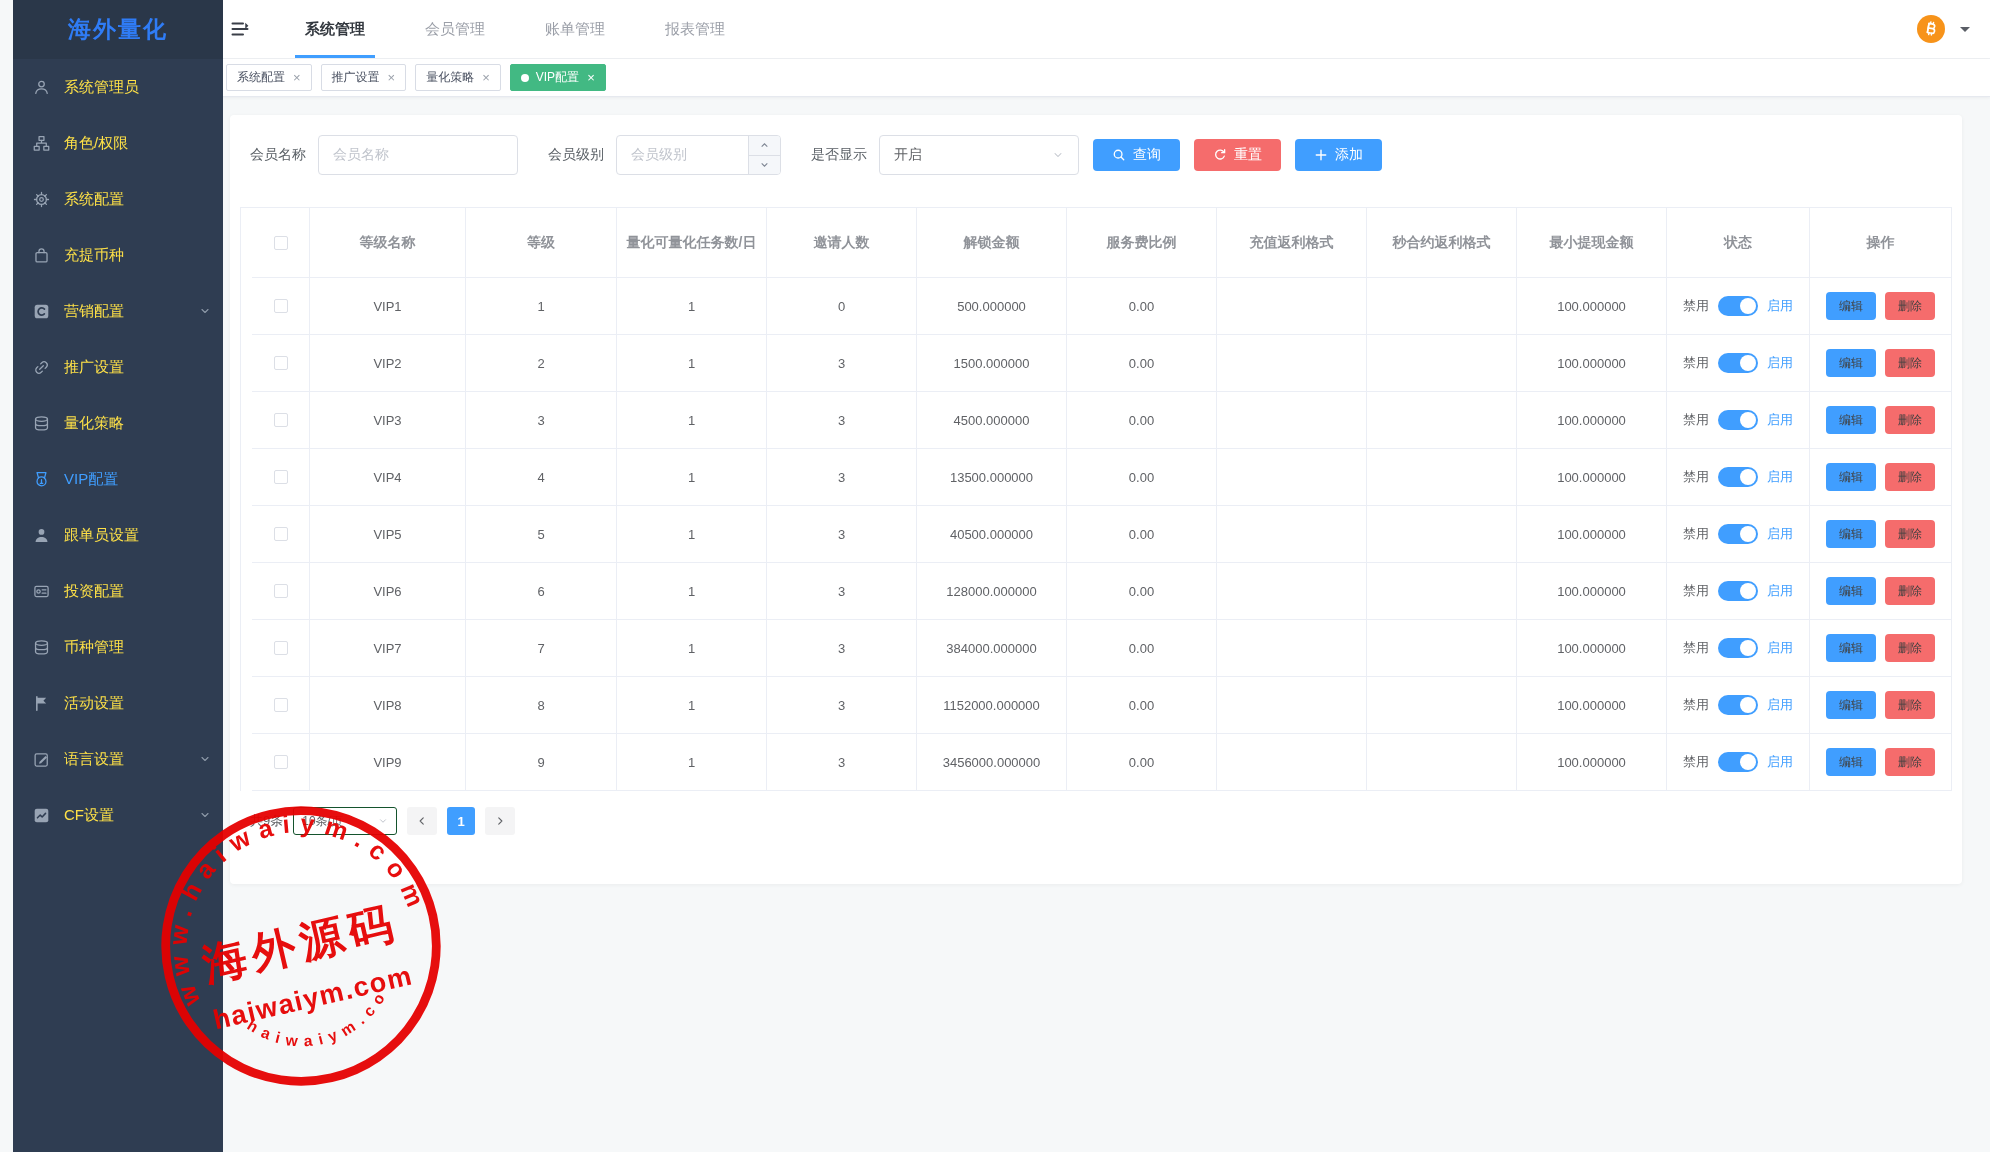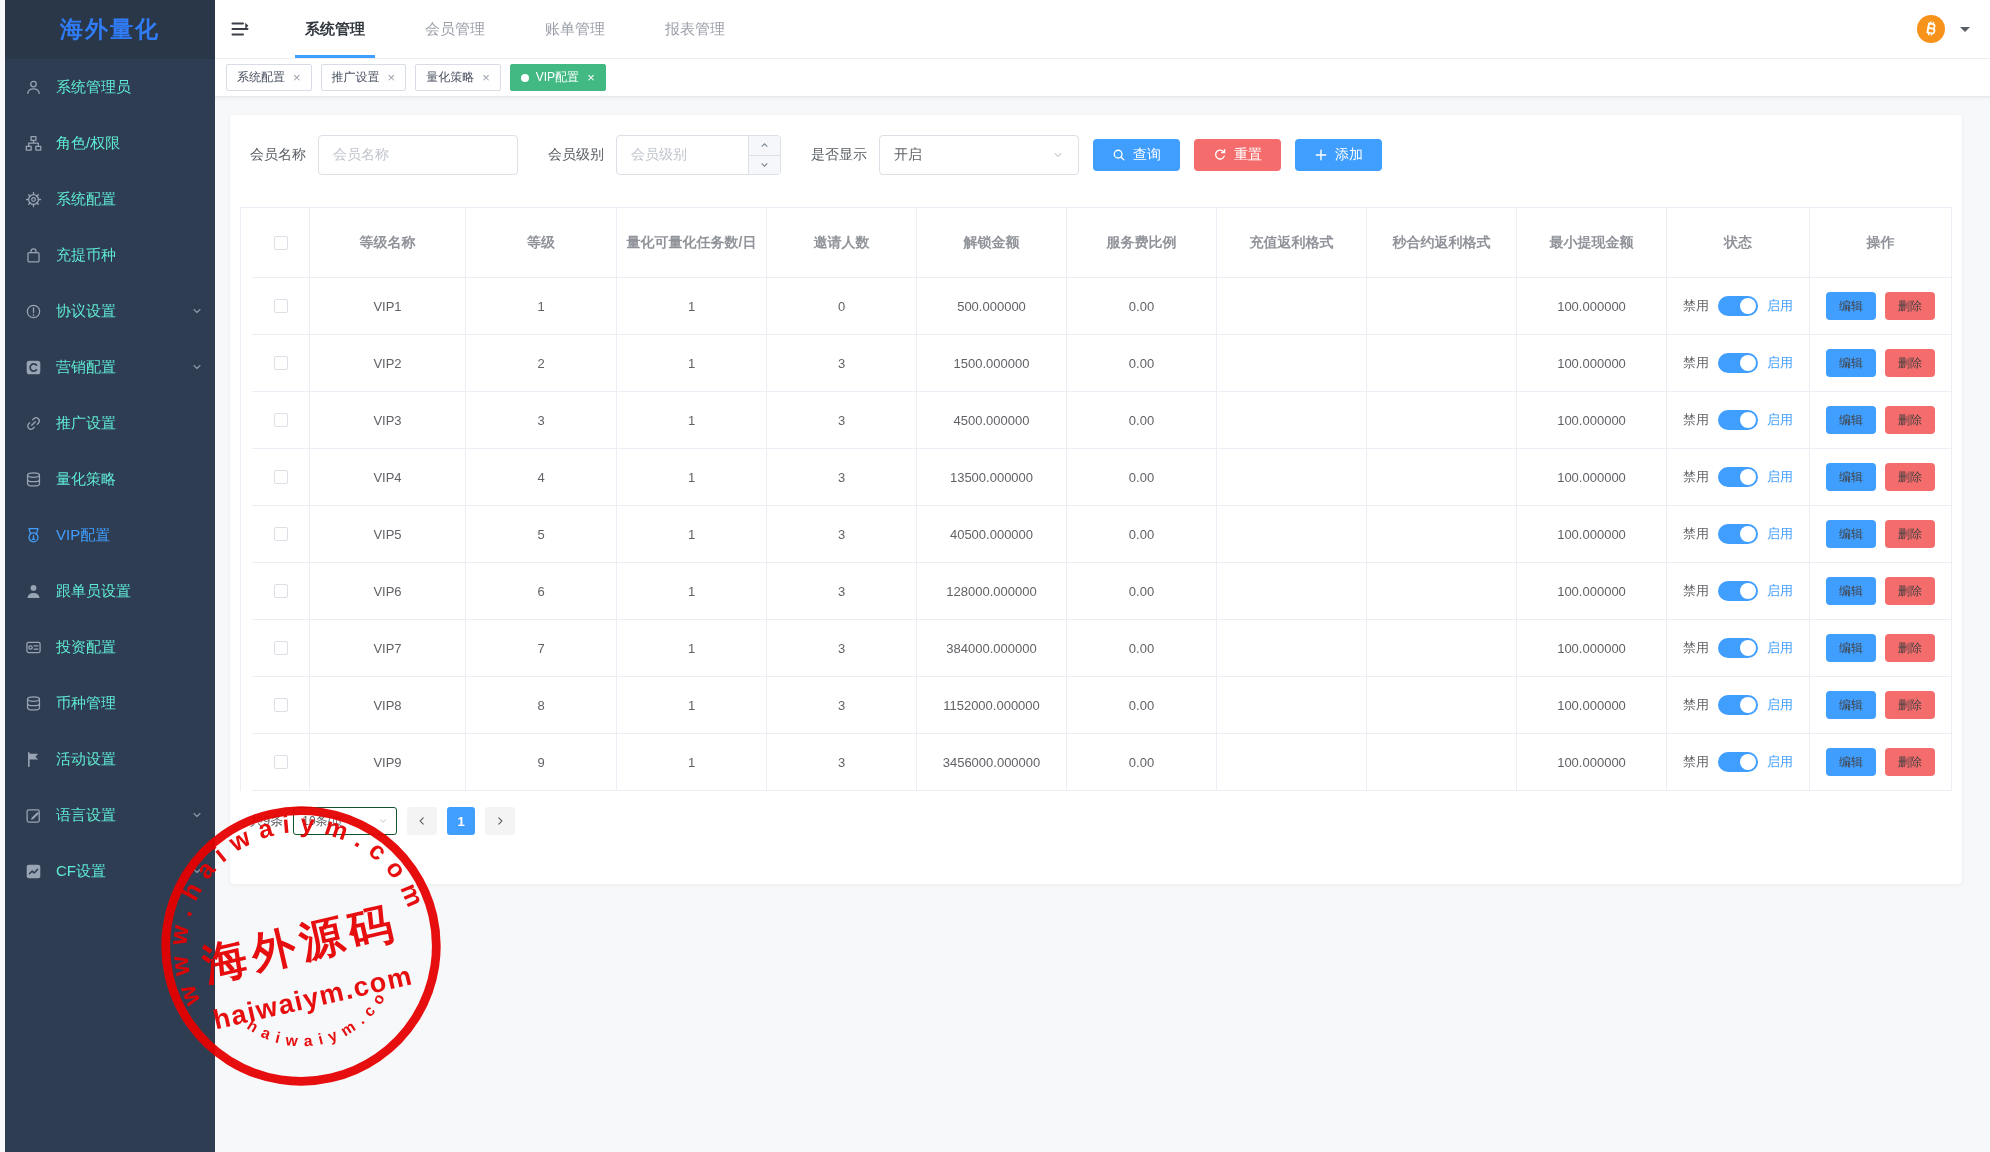--- a/index.html
+++ b/index.html
@@ -1,23 +1,23 @@
 <!DOCTYPE html>
 <html><head>
 <meta charset="utf-8">
 <style>
   * { margin:0; padding:0; box-sizing:border-box; }
   html,body { width:1990px; height:1152px; overflow:hidden; }
   body { font-family:"Liberation Sans","DejaVu Sans",sans-serif; background:#f6f8f9; position:relative; }
 
   
-  .sidebar { position:absolute; left:5px; top:0; width:210px; height:1152px; background:#2f3d52; z-index:5; }
+  .sidebar { position:absolute; left:13px; top:0; width:210px; height:1152px; background:#2f3d52; z-index:5; }
   .logo { height:59px; display:flex; align-items:center; justify-content:center;
           font-size:23px; font-weight:bold; color:#2f7cf6; letter-spacing:2px; background:#2a3749; }
-  .menu-item { height:56px; display:flex; align-items:center; padding:0 20px; color:#5eead4;
+  .menu-item { height:56px; display:flex; align-items:center; padding:0 20px; color:#fde047;
                font-size:15px; cursor:pointer; position:relative; }
   .menu-item .mi-icon { width:17px; height:17px; margin-right:14px; color:#98a4b4; display:flex; }
   .menu-item .mi-icon svg { width:17px; height:17px; }
   .menu-item.active { color:#409eff; }
   .menu-item.active .mi-icon { color:#409eff; }
   .menu-item .chev { position:absolute; right:12px; color:#8d99a8; display:flex; }
   .menu-item .chev svg { width:12px; height:12px; }
 
   
   .topbar { position:absolute; left:210px; top:0; width:1780px; height:59px; background:#fff;
@@ -146,35 +146,20 @@
           <svg viewBox="0 0 16 16" fill="none" stroke="currentColor" stroke-width="1.2" stroke-linecap="round" stroke-linejoin="round">
             <rect x="2.8" y="5.3" width="10.4" height="8.8" rx="1.2"></rect>
             <path d="M5.6 5.3V4.1a2.4 2.4 0 0 1 4.8 0v1.2"></path>
           </svg>
         </span>
         <span>充提币种</span>
       </div>
       <div class="menu-item">
         <span class="mi-icon">
           <svg viewBox="0 0 16 16" fill="none" stroke="currentColor" stroke-width="1.2" stroke-linecap="round" stroke-linejoin="round">
-            <circle cx="8" cy="8" r="5.8"></circle>
-            <path d="M8 4.6v4.4"></path>
-            <circle cx="8" cy="11.4" r=".8" fill="currentColor" stroke="none"></circle>
-          </svg>
-        </span>
-        <span>协议设置</span>
-        <span class="chev">
-          <svg viewBox="0 0 16 16" fill="none" stroke="currentColor" stroke-width="1.5" stroke-linecap="round" stroke-linejoin="round">
-            <path d="M4 6l4 4 4-4"></path>
-          </svg>
-        </span>
-      </div>
-      <div class="menu-item">
-        <span class="mi-icon">
-          <svg viewBox="0 0 16 16" fill="none" stroke="currentColor" stroke-width="1.2" stroke-linecap="round" stroke-linejoin="round">
             <rect x="1.6" y="1.6" width="12.8" height="12.8" rx="2.4" fill="currentColor" stroke="none"></rect>
             <path d="M10.7 10.3a3.4 3.4 0 1 1 .1-4.5" stroke="#2f3d52" stroke-width="1.6" fill="none"></path>
           </svg>
         </span>
         <span>营销配置</span>
         <span class="chev">
           <svg viewBox="0 0 16 16" fill="none" stroke="currentColor" stroke-width="1.5" stroke-linecap="round" stroke-linejoin="round">
             <path d="M4 6l4 4 4-4"></path>
           </svg>
         </span>

